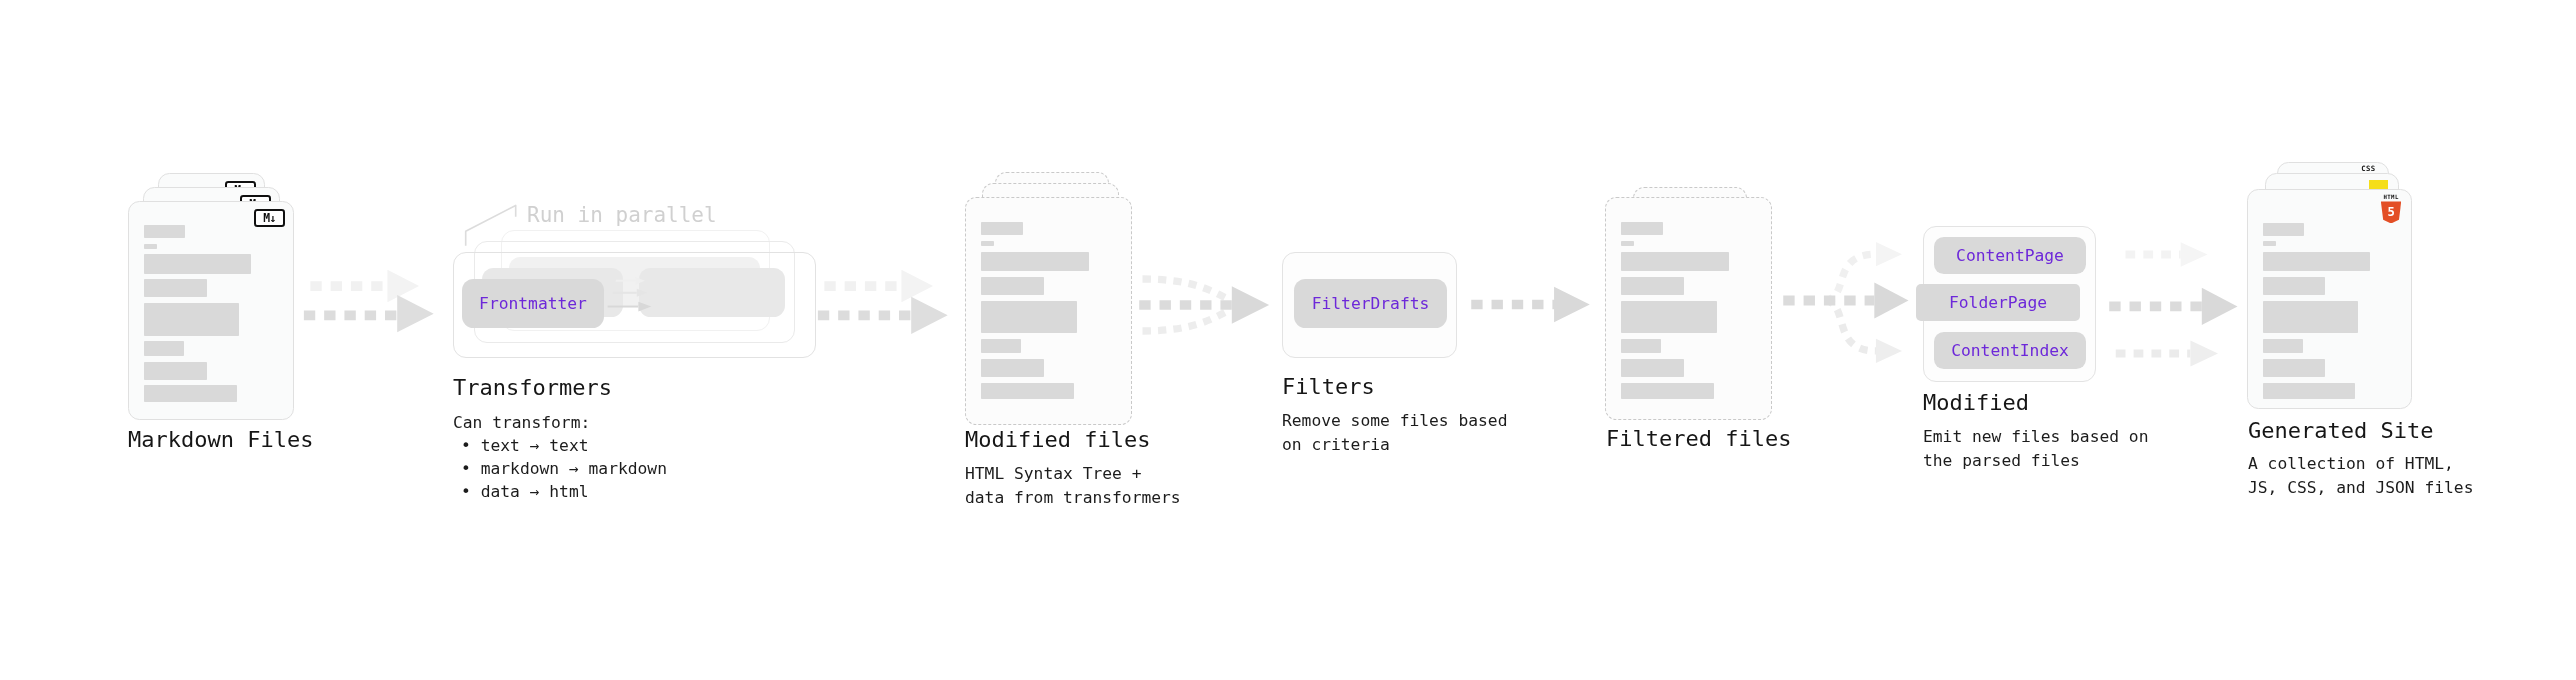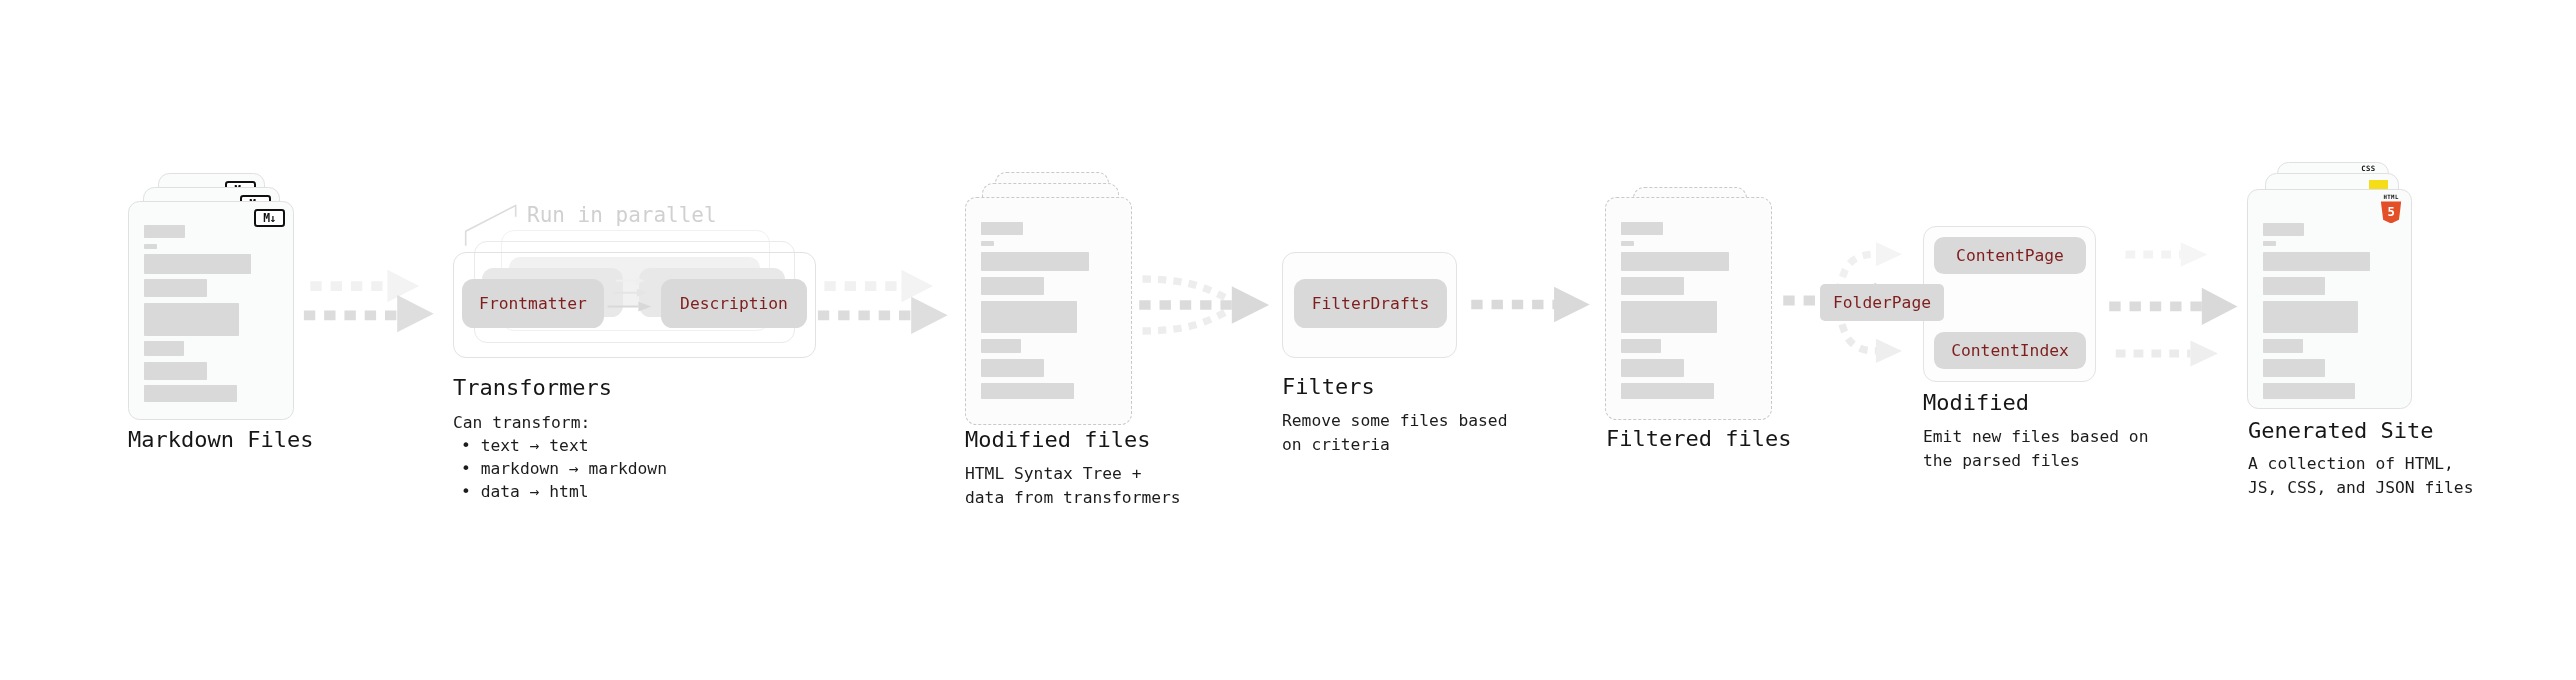--- a/index.html
+++ b/index.html
@@ -40,21 +40,21 @@
   }
 
   
   .layer { position:absolute; border:1.6px solid; border-radius:13px; background:transparent; box-sizing:border-box; }
   .layer.front { border-color:#e2e2e2; }
   .layer.mid   { border-color:#eaeaea; }
   .layer.back  { border-color:#f1f1f1; }
   .pill {
     position:absolute; background:var(--pill-bg,#d9d9d9); border-radius:11.4px;
     display:flex; align-items:center; justify-content:center;
-    font-size:16.3px; color:#7f1d1d; white-space:nowrap;
+    font-size:16.3px; color:#6d28d9; white-space:nowrap;
   }
   .pill.echo1 { background:#e8e8e8; }
   .pill.echo2 { background:#f1f1f1; }
 
   
   .frame { position:absolute; background:#fdfdfd; border:1.6px solid #e3e3e3; border-radius:13px; box-sizing:border-box; }
 
   
   .stage-label { position:absolute; font-size:22px; font-weight:500; color:#161616; white-space:nowrap; }
   .desc { position:absolute; font-size:16.3px; line-height:23.6px; color:#1c1c1c; white-space:nowrap; }
@@ -111,21 +111,20 @@
   <svg class="abs" style="left:601px;top:271px;" width="61" height="42" viewBox="0 0 75 52">
     <line x1="18" y1="12" x2="42" y2="12" stroke="#efefef" stroke-width="2.5"></line>
       <polygon points="42,7 42,17 54,12" fill="#efefef"></polygon>
     <line x1="14" y1="27" x2="44" y2="27" stroke="#e5e5e5" stroke-width="2.5"></line>
       <polygon points="44,22 44,32 57,27" fill="#e5e5e5"></polygon>
     <line x1="8" y1="44" x2="46" y2="44" stroke="#d8d8d8" stroke-width="2.5"></line>
       <polygon points="46,38 46,50 62,44" fill="#d8d8d8"></polygon>
   </svg>
 
   <div class="pill" style="left:462px;top:279px;width:142px;height:49px;">Frontmatter</div>
-  <div class="pill" style="left:661px;top:279px;width:146px;height:49px;">Description</div>
 
   <div class="stage-label" style="left:453px;top:375px;">Transformers</div>
   <div class="desc" style="left:453px;top:411px;line-height:23px;">
     <div>Can transform:</div>
     <div class="indent">• text → text</div>
     <div class="indent">• markdown → markdown</div>
     <div class="indent">• data → html</div>
   </div>
 
   <svg class="abs" style="left:813px;top:268px;" width="142" height="67" viewBox="0 0 175 82">
@@ -194,21 +193,21 @@
     <path d="M56,94 C86,90 62,37 118,37" fill="none" stroke="#f0f0f0" stroke-width="9" stroke-dasharray="10 9"></path>
     <polygon points="118,22 118,52 150,37" fill="#f4f4f4"></polygon>
     <path d="M56,94 C86,98 62,156 118,156" fill="none" stroke="#ebebeb" stroke-width="9" stroke-dasharray="10 9"></path>
     <polygon points="118,141 118,171 150,156" fill="#eeeeee"></polygon>
     <line x1="4" y1="94" x2="116" y2="94" stroke="#dbdbdb" stroke-width="12" stroke-dasharray="14 11"></line>
     <polygon points="116,72 116,116 158,94" fill="#d9d9d9"></polygon>
   </svg>
 
   <div class="frame" style="left:1923px;top:226px;width:173px;height:156px;"></div>
   <div class="pill" style="left:1934px;top:237px;width:152px;height:37px;border-radius:9.8px;">ContentPage</div>
-  <div class="pill" style="left:1820px;top:284px;width:124px;height:37px;border-radius:5px;">FolderPage</div>
+  <div class="pill" style="left:1916px;top:284px;width:164px;height:37px;border-radius:5px;">FolderPage</div>
   <div class="pill" style="left:1934px;top:332px;width:152px;height:37px;border-radius:9.8px;">ContentIndex</div>
   <div class="stage-label" style="left:1923px;top:390px;">Modified</div>
   <div class="desc" style="left:1923px;top:425px;">
     <div>Emit new files based on</div>
     <div>the parsed files</div>
   </div>
 
   <svg class="abs" style="left:2106px;top:234px;" width="138" height="140" viewBox="0 0 170 172">
     <line x1="24" y1="25" x2="92" y2="25" stroke="#f3f3f3" stroke-width="10" stroke-dasharray="12 10"></line>
     <polygon points="92,10 92,40 125,25" fill="#f5f5f5"></polygon>

